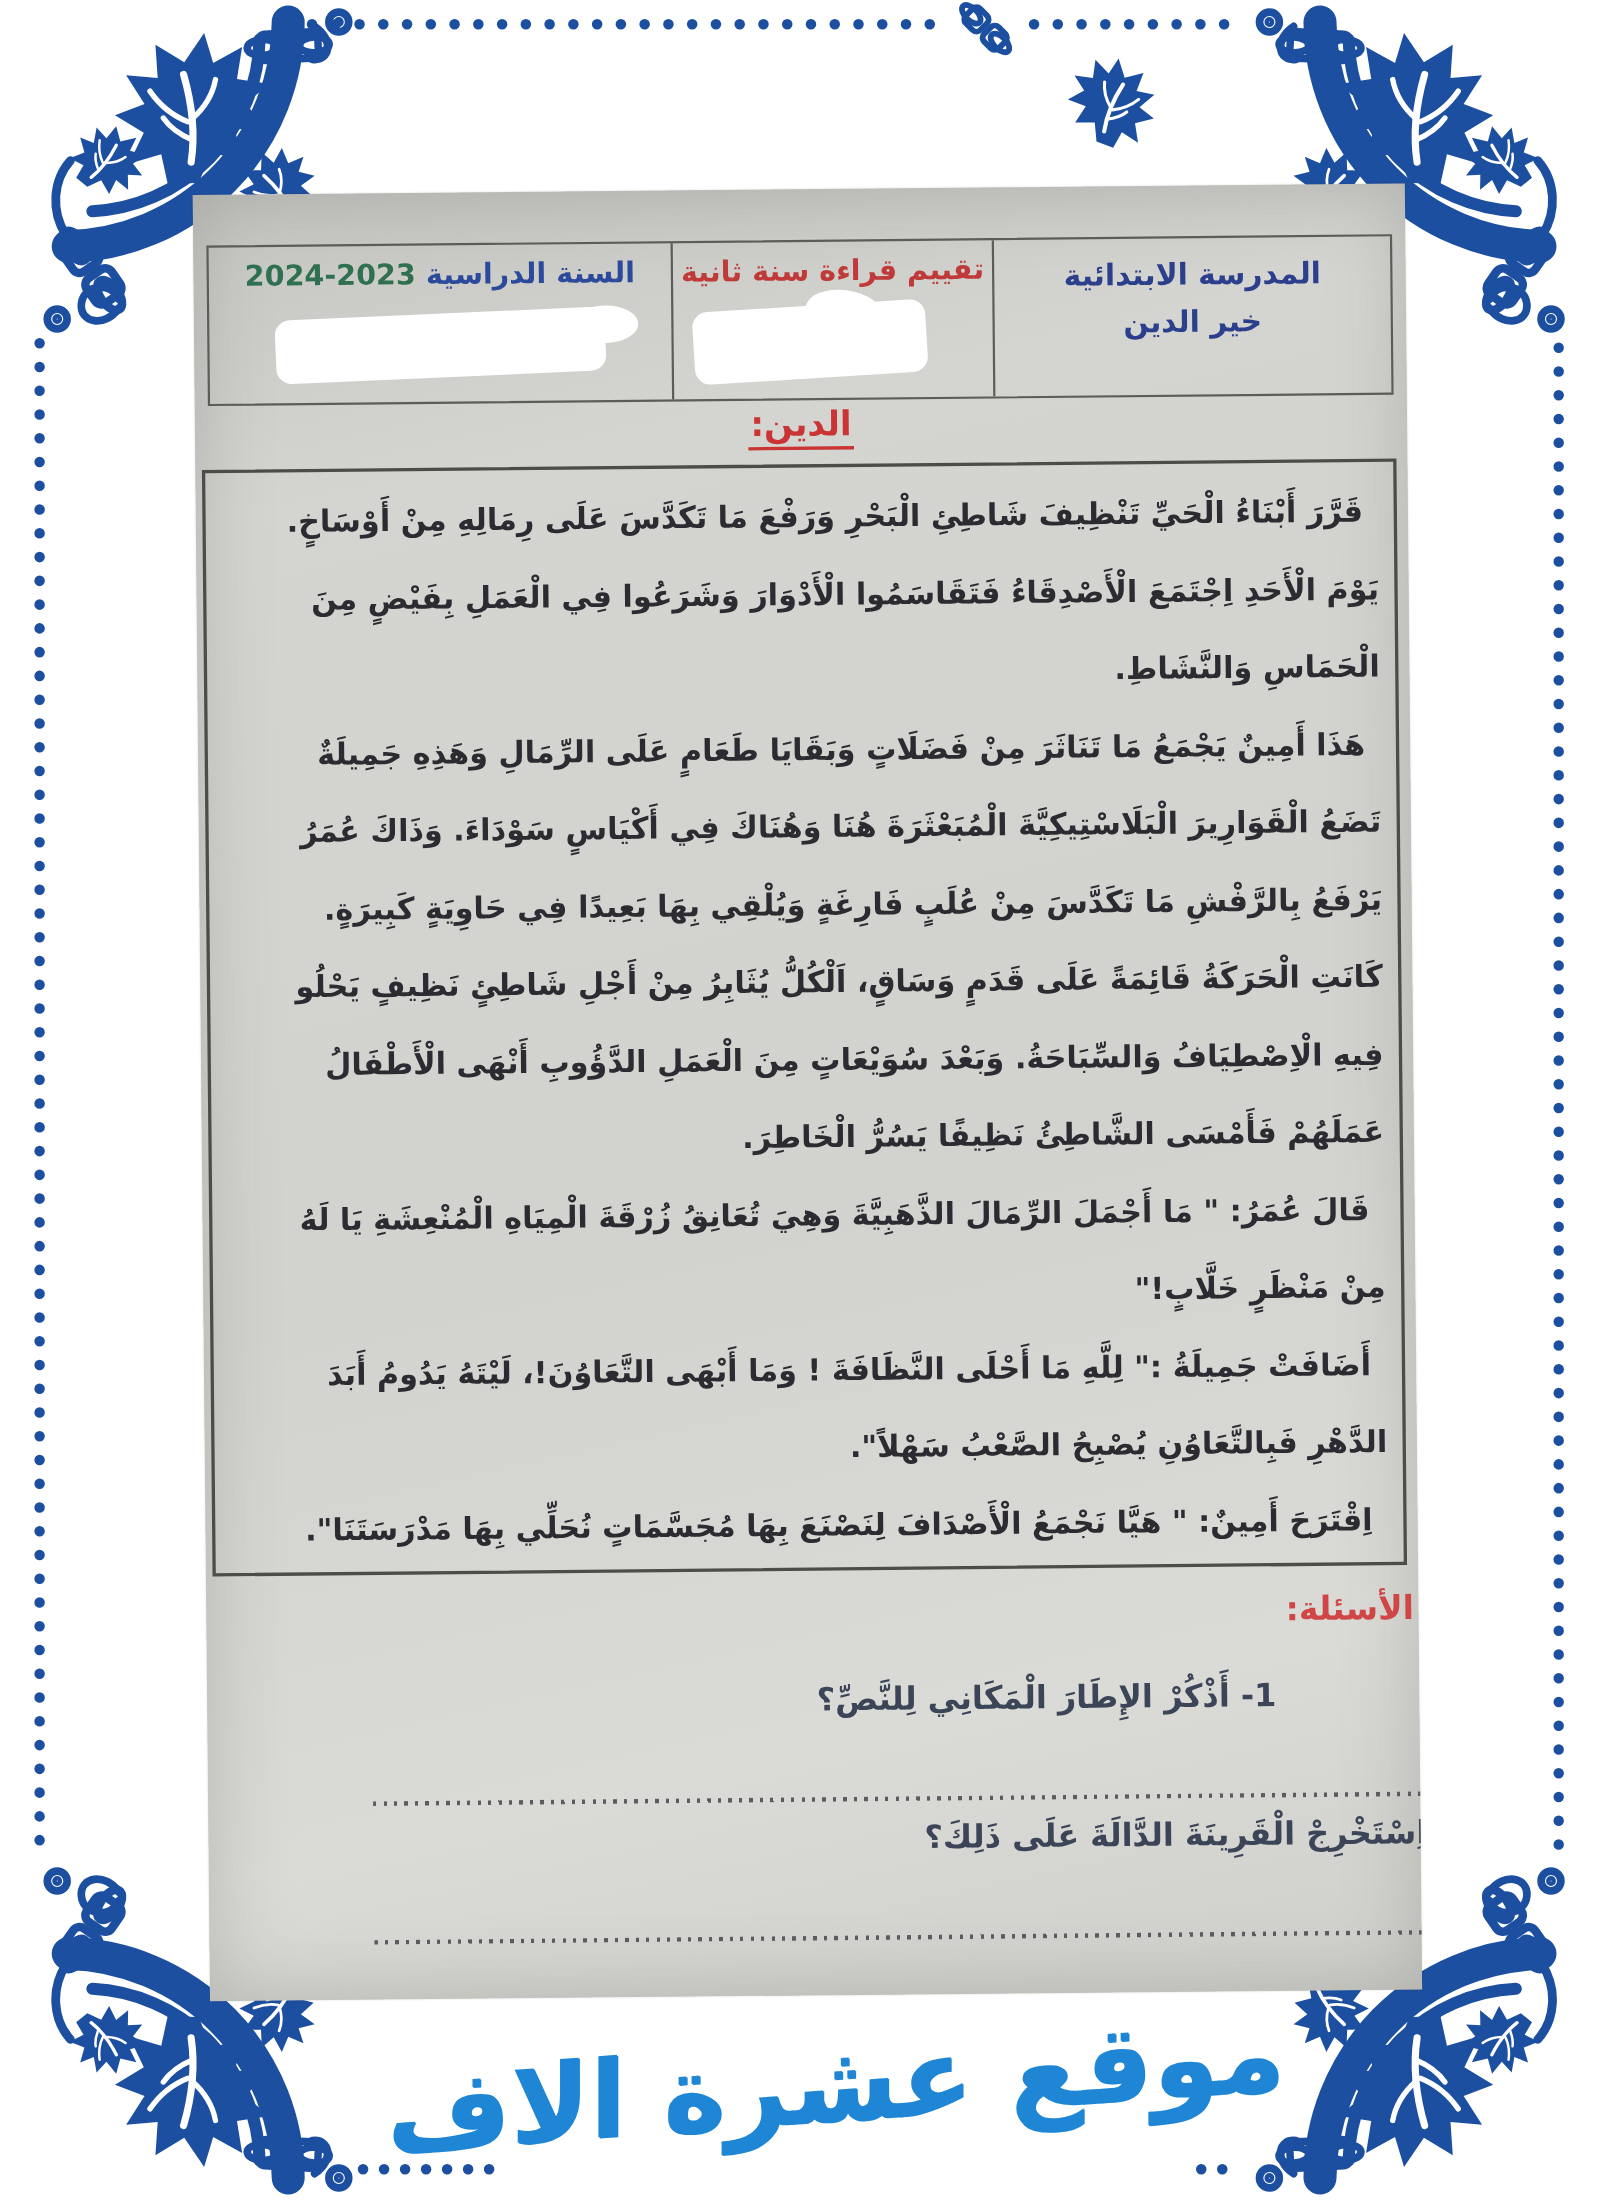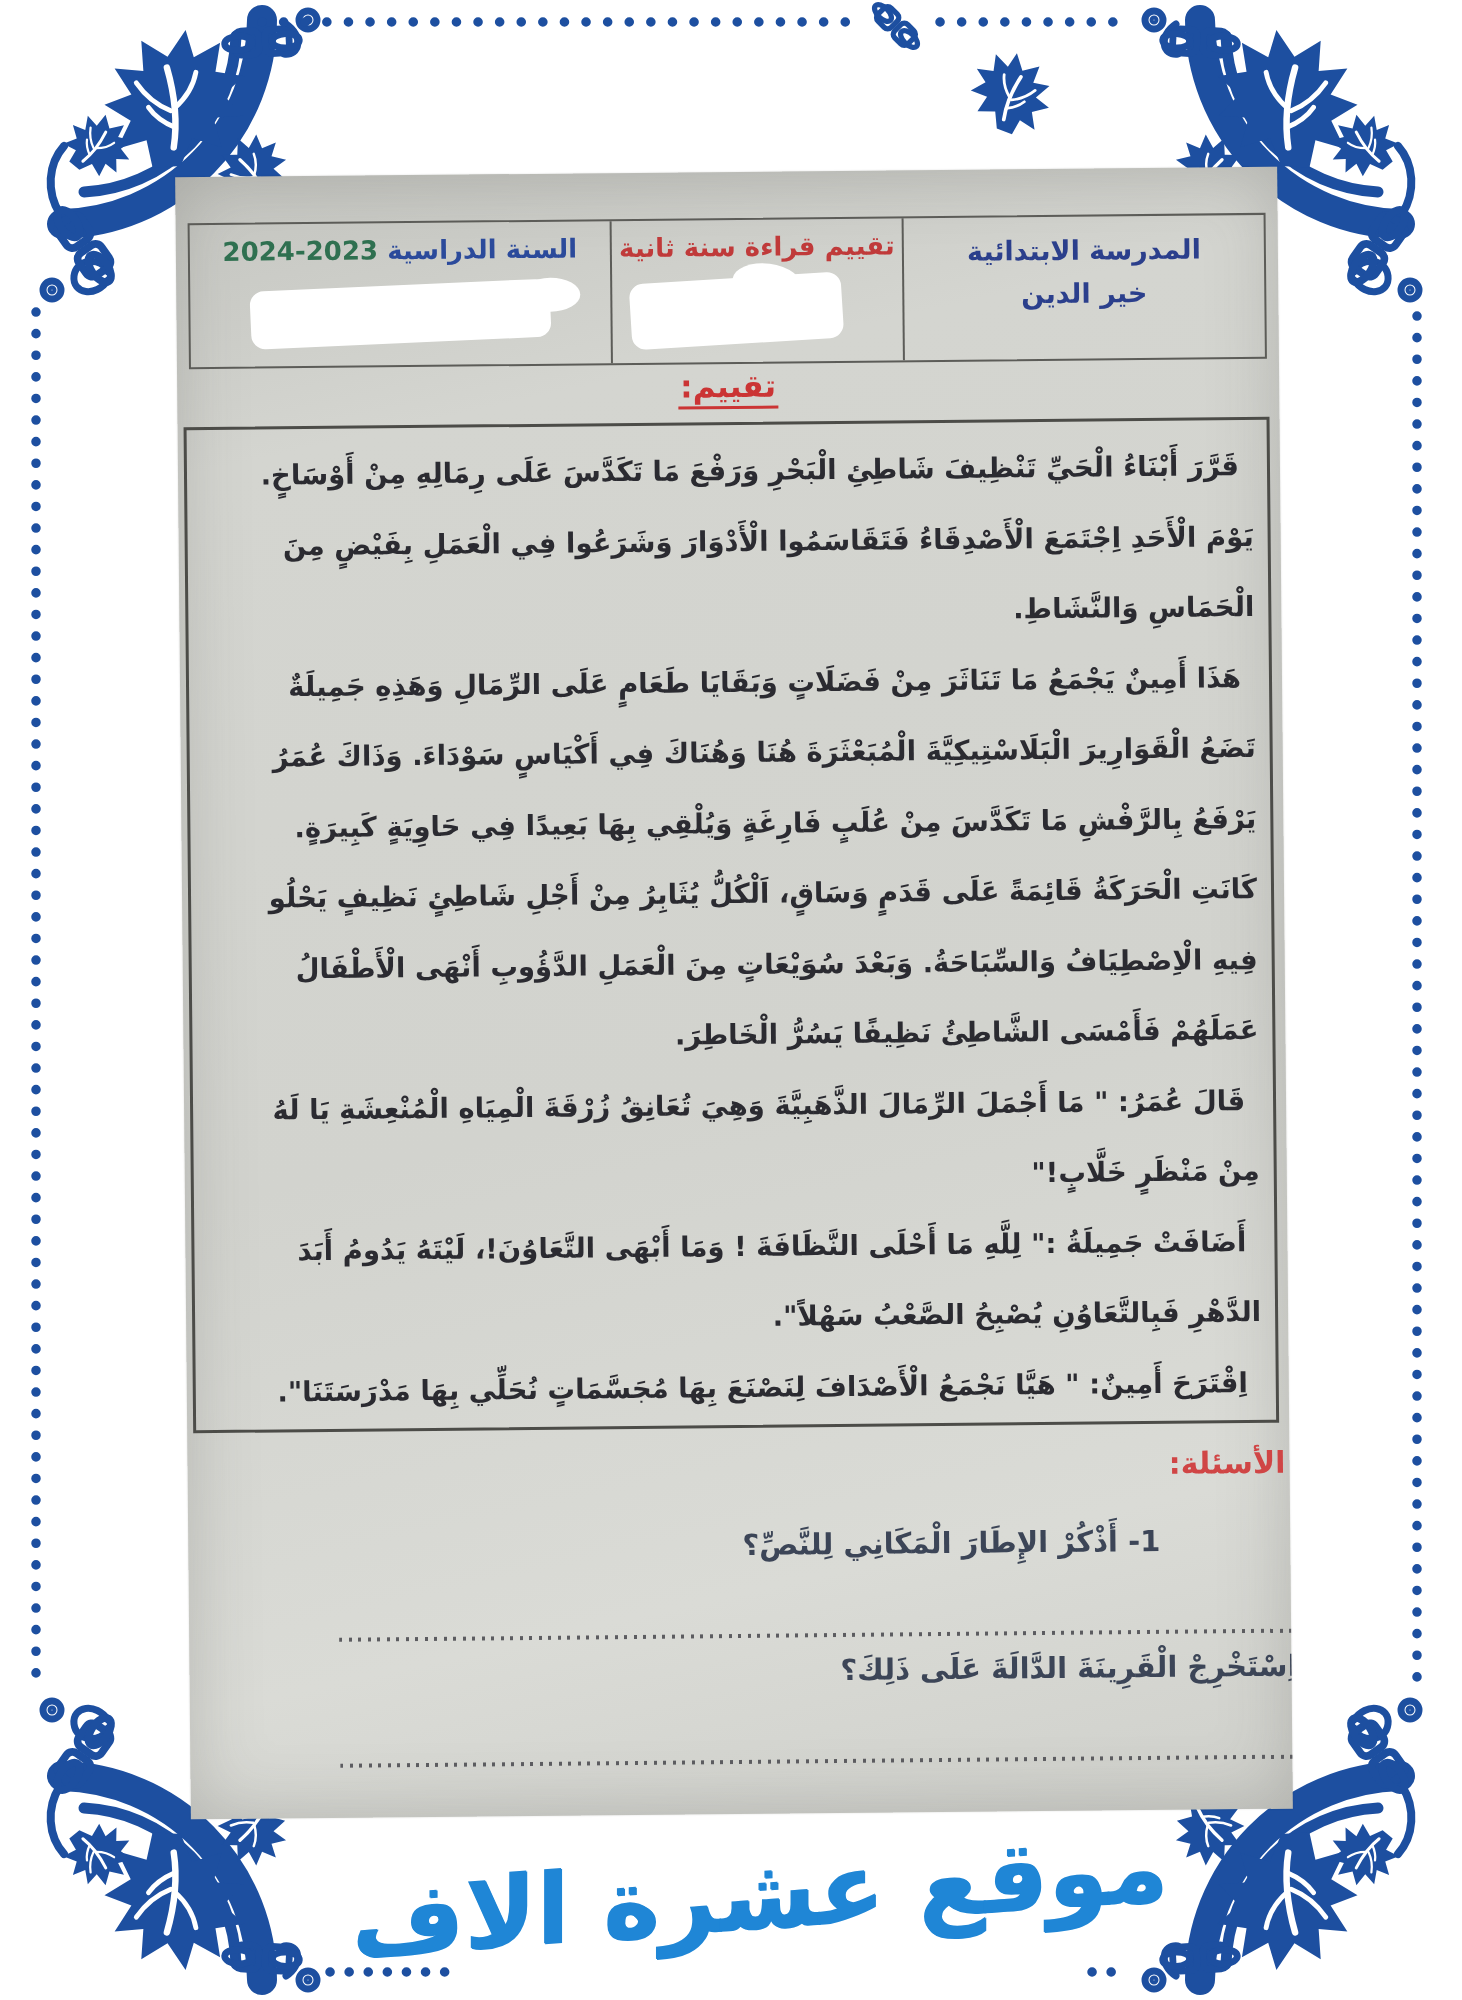--- a/index.html
+++ b/index.html
@@ -135,21 +135,21 @@
         <div class="year-line">
           <span>السنة الدراسية</span>
           <span class="year-num">2024-2023</span>
         </div>
         <div class="blob blob-year"></div>
         <div class="blob blob-year2"></div>
       </div>
     </div>
 
     <div class="nass-title">
-      <span>تقييم:</span>
+      <span>الدين:</span>
     </div>
 
     <div class="passage-box">
       <p class="indent1">قَرَّرَ أَبْنَاءُ الْحَيِّ تَنْظِيفَ شَاطِئِ الْبَحْرِ وَرَفْعَ مَا تَكَدَّسَ عَلَى رِمَالِهِ مِنْ أَوْسَاخٍ.</p>
       <p>يَوْمَ الْأَحَدِ اِجْتَمَعَ الْأَصْدِقَاءُ فَتَقَاسَمُوا الْأَدْوَارَ وَشَرَعُوا فِي الْعَمَلِ بِفَيْضٍ مِنَ</p>
       <p>الْحَمَاسِ وَالنَّشَاطِ.</p>
       <p class="indent1">هَذَا أَمِينٌ يَجْمَعُ مَا تَنَاثَرَ مِنْ فَضَلَاتٍ وَبَقَايَا طَعَامٍ عَلَى الرِّمَالِ وَهَذِهِ جَمِيلَةٌ</p>
       <p>تَضَعُ الْقَوَارِيرَ الْبَلَاسْتِيكِيَّةَ الْمُبَعْثَرَةَ هُنَا وَهُنَاكَ فِي أَكْيَاسٍ سَوْدَاءَ. وَذَاكَ عُمَرُ</p>
       <p>يَرْفَعُ بِالرَّفْشِ مَا تَكَدَّسَ مِنْ عُلَبٍ فَارِغَةٍ وَيُلْقِي بِهَا بَعِيدًا فِي حَاوِيَةٍ كَبِيرَةٍ.</p>
       <p>كَانَتِ الْحَرَكَةُ قَائِمَةً عَلَى قَدَمٍ وَسَاقٍ، اَلْكُلُّ يُثَابِرُ مِنْ أَجْلِ شَاطِئٍ نَظِيفٍ يَحْلُو</p>

